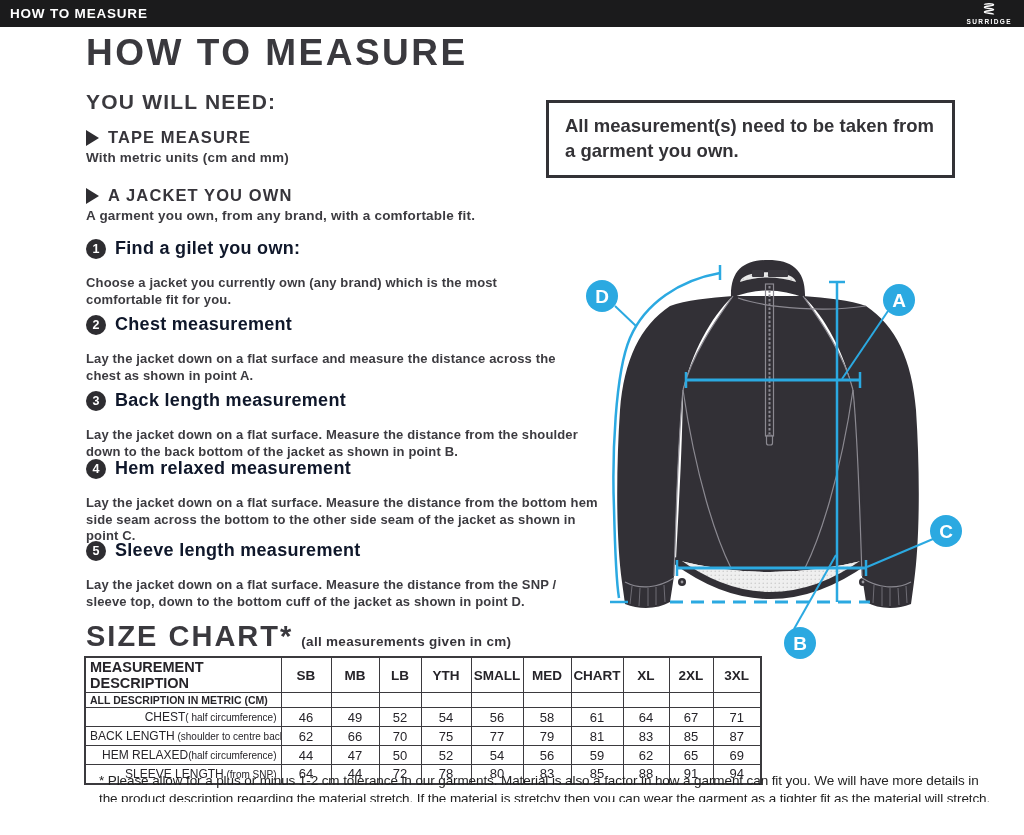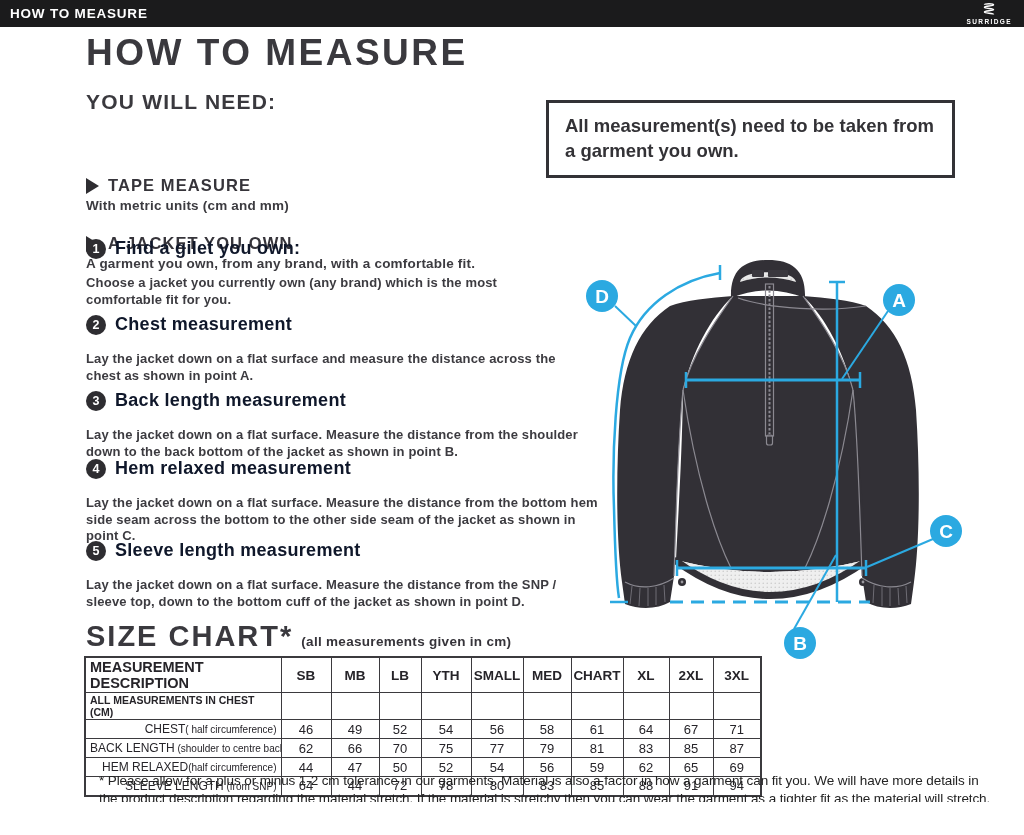--- a/index.html
+++ b/index.html
@@ -14,21 +14,21 @@
   .brand { position:absolute; right:12px; top:1px; text-align:center; color:#fff; }
   .brand-name { font-size:6.5px; font-weight:bold; letter-spacing:1.4px; margin-top:-1px; }
 
   
   .h1 { position:absolute; left:86px; top:32px; font-size:37px; font-weight:bold;
         letter-spacing:2.5px; color:#3a393e; }
   .ywn-heading { position:absolute; left:86px; top:90px; font-size:21px; font-weight:bold;
         letter-spacing:1.2px; color:#3a393e; }
 
   
-  .need-item { position:absolute; left:86px;margin-top:48px; }
+  .need-item { position:absolute; left:86px; }
   .need-head { display:flex; align-items:center; gap:9px; }
   .tri { width:0; height:0; border-top:8px solid transparent; border-bottom:8px solid transparent;
          border-left:13px solid #2e2d31; }
   .need-title { font-size:16.5px; font-weight:bold; letter-spacing:1.1px; color:#36343a; }
   .need-desc { font-size:13.5px; font-weight:bold; color:#3c3b40; margin-top:3px; letter-spacing:.2px; }
   #need-1 { top:128px; } #need-2 { top:186px; }
 
   
   .note-box { position:absolute; left:546px; top:100px; width:409px; min-height:72px;
               border:3px solid #333236; padding:11px 16px; font-size:18.5px; font-weight:bold;
@@ -273,21 +273,21 @@
         <th class="size-h">SMALL</th>
         <th class="size-h">MED</th>
         <th class="size-h">CHART</th>
         <th class="size-h">XL</th>
         <th class="size-h">2XL</th>
         <th class="size-h">3XL</th>
       </tr>
     </thead>
     <tbody>
       <tr>
-        <td class="metric">ALL MEASUREMENTS IN CHEST (CM)</td>
+        <td class="metric">ALL DESCRIPTION IN METRIC (CM)</td>
         <td class="val"></td>
           <td class="val"></td>
         <td class="val"></td>
           <td class="val"></td>
         <td class="val"></td>
           <td class="val"></td>
         <td class="val"></td>
           <td class="val"></td>
         <td class="val"></td>
           <td class="val"></td>

